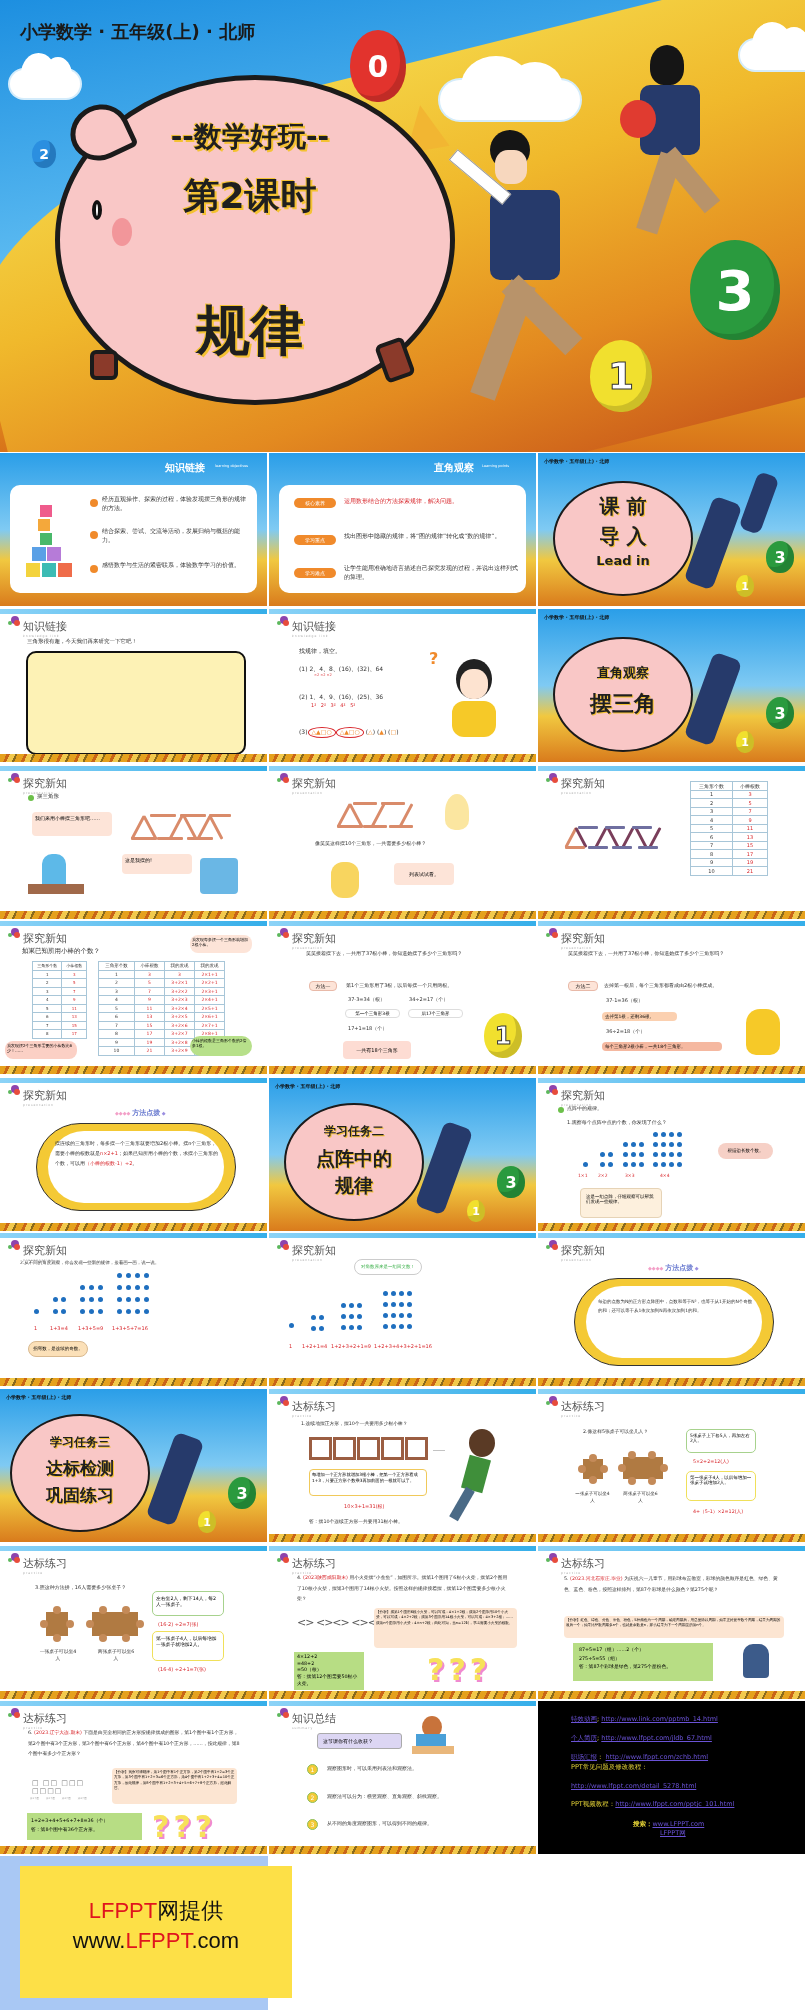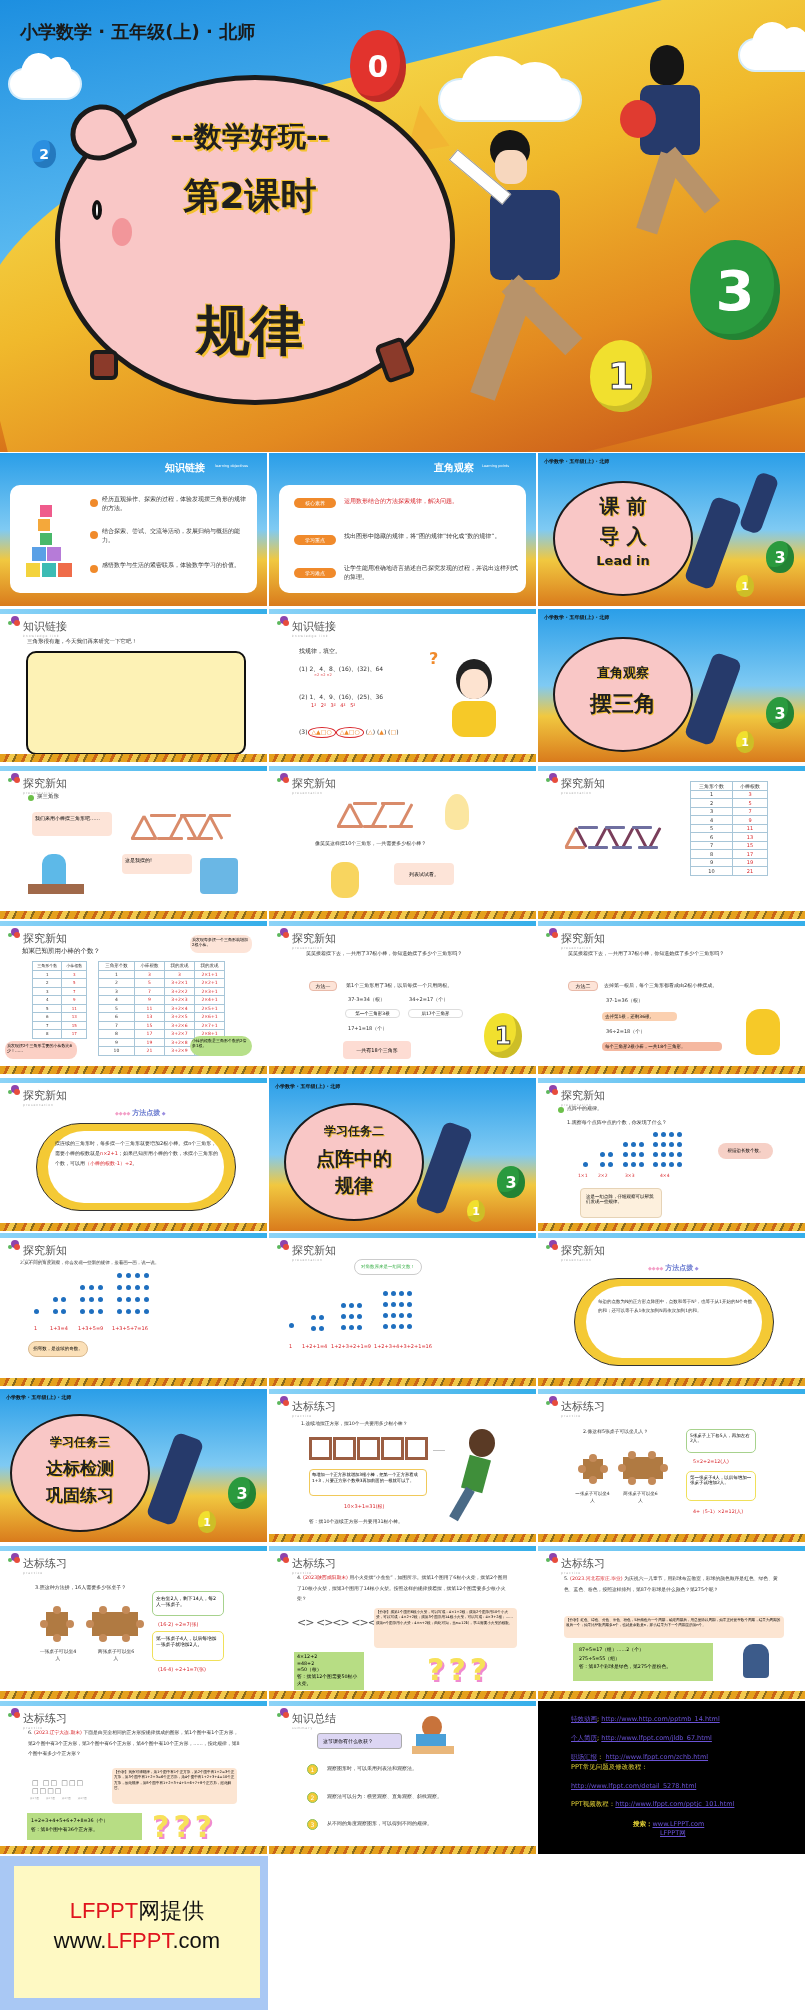--- a/index.html
+++ b/index.html
@@ -908,28 +908,28 @@
   <div class="abs" style="left:38px;top:63px;width:11px;height:11px;border-radius:50%;background:#f4c935;border:1px solid #8bbf5a;color:#fff;font-size:6px;text-align:center;line-height:10px">1</div>
   <div class="tx" style="left:58px;top:64px;font-size:5px">观察图形时，可以采用列表法和观察法。</div>
   <div class="abs" style="left:38px;top:91px;width:11px;height:11px;border-radius:50%;background:#f4c935;border:1px solid #8bbf5a;color:#fff;font-size:6px;text-align:center;line-height:10px">2</div>
   <div class="tx" style="left:58px;top:92px;font-size:5px">观察法可以分为：横竖观察、直角观察、斜线观察。</div>
   <div class="abs" style="left:38px;top:118px;width:11px;height:11px;border-radius:50%;background:#f4c935;border:1px solid #8bbf5a;color:#fff;font-size:6px;text-align:center;line-height:10px">3</div>
   <div class="tx" style="left:58px;top:119px;font-size:5px">从不同的角度观察图形，可以得到不同的规律。</div>
   <div class="grass"></div>
 </div>
 
 <div class="dark" style="left:538px;top:1701px;width:267px;height:153px">
-  <div class="abs" style="left:33px;top:5px"><span class="link">特效动画</span><span class="yel">; </span><span class="link">http://www.http.com/pptmb_14.html</span></div>
+  <div class="abs" style="left:33px;top:5px"><span class="link">特效动画</span><span class="yel">; </span><span class="link">http://www.link.com/pptmb_14.html</span></div>
   <div class="abs" style="left:33px;top:24px"><span class="link">个人简历</span><span class="yel">; </span><span class="link">http://www.lfppt.com/jldb_67.html</span></div>
   <div class="abs" style="left:33px;top:43px"><span class="link">职场汇报</span><span class="yel">： </span><span class="link">http://www.lfppt.com/zchb.html</span></div>
   <div class="abs yel" style="left:33px;top:62px">PPT常见问题及修改教程：</div>
   <div class="abs" style="left:33px;top:72px"><span class="link">http://www.lfppt.com/detail_5278.html</span></div>
   <div class="abs" style="left:33px;top:90px"><span class="yel">PPT视频教程：</span><span class="link">http://www.lfppt.com/pptjc_101.html</span></div>
   <div class="abs" style="left:95px;top:110px"><span class="yel" style="font-weight:bold">搜索：</span><span class="link">www.LFPPT.com</span></div>
   <div class="abs" style="left:122px;top:119px"><span class="link">LFPPT网</span></div>
 </div>
 
 <div class="abs" style="left:0;top:1856px;width:268px;height:154px;background:#a9c8f4">
-  <div class="abs" style="left:14px;top:10px;width:246px;height:132px;background:#fef9c3">
+  <div class="abs" style="left:20px;top:10px;width:272px;height:132px;background:#fde047">
     <div style="position:absolute;left:0;top:30px;width:100%;text-align:center;font-size:22px;font-family:'Liberation Sans',sans-serif"><span style="color:#e0141e">LFPPT</span><span style="color:#111">网提供</span></div>
     <div style="position:absolute;left:0;top:62px;width:100%;text-align:center;font-size:22px;font-family:'Liberation Sans',sans-serif"><span style="color:#111">www.</span><span style="color:#e0141e">LFPPT</span><span style="color:#111">.com</span></div>
   </div>
 </div>
 
 </body></html>

